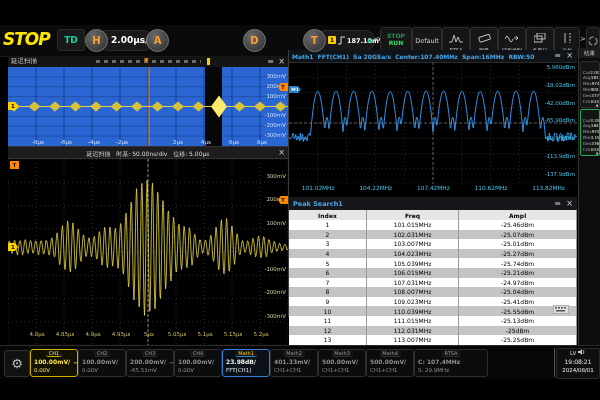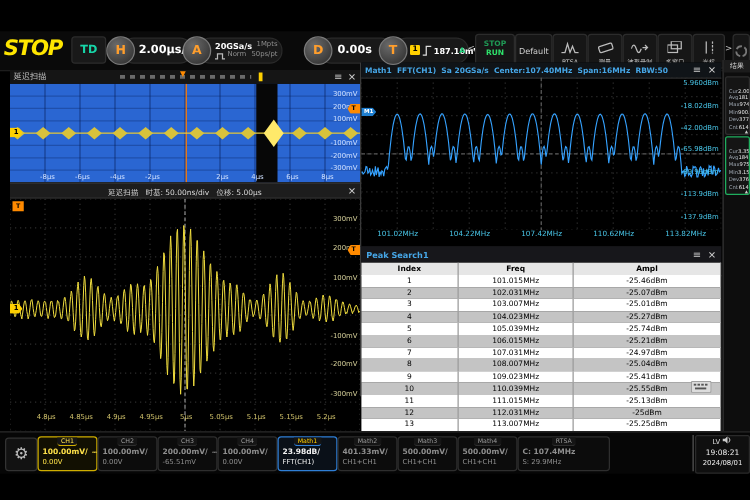--- a/index.html
+++ b/index.html
@@ -48,32 +48,22 @@
 <div id="screen">
 
   <div id="toolbar" class="abs">
     <div class="abs logo" style="left:3px;top:6px;">STOP</div>
     <div class="abs badge" style="left:57px;top:4px;width:26px;height:20px;">TD</div>
 
     <div class="abs knob" style="left:85px;top:4px;">H</div>
     <div class="abs kbox" style="left:97px;top:5px;width:42px;height:19px;line-height:19px;padding-left:13px;">2.00μs/</div>
 
     <div class="abs knob" style="left:146px;top:4px;">A</div>
-    <div class="abs kbox" style="left:158px;top:5px;width:66px;height:19px;">
-      <div class="abs" style="left:13px;top:2px;font-size:6.5px;">20GSa/s</div>
-      <div class="abs dim" style="right:3px;top:2px;font-size:5.5px;">1Mpts</div>
-      <svg class="abs" style="left:13px;top:11px;" width="8" height="6">
-          <polyline points="0,5 2,5 2,1 6,1 6,5 8,5" fill="none" stroke="#bbb" stroke-width="1"></polyline>
-        </svg>
-      <div class="abs dim" style="left:23px;top:10px;font-size:5.5px;">Norm</div>
-      <div class="abs dim" style="right:3px;top:10px;font-size:5.5px;">50ps/pt</div>
-    </div>
 
     <div class="abs knob" style="left:243px;top:4px;">D</div>
-    <div class="abs kbox" style="left:255px;top:5px;width:44px;height:19px;line-height:19px;padding-left:14px;">0.00s</div>
 
     <div class="abs knob" style="left:303px;top:4px;">T</div>
     <div class="abs kbox" style="left:315px;top:5px;width:58px;height:19px;">
       <div class="abs" style="left:12px;top:5px;width:8px;height:8px;background:#ffd000;color:#000;font-size:6px;font-weight:bold;text-align:center;line-height:8px;border-radius:1px;">1</div>
       <svg class="abs" style="left:22px;top:5px;" width="8" height="9">
           <polyline points="0,8 3,8 3,1 7,1" fill="none" stroke="#ddd" stroke-width="1"></polyline>
         </svg>
       <div class="abs" style="left:31px;top:6px;font-size:6.5px;">187.10mV</div>
       <div class="abs" style="right:2px;top:6px;font-size:6px;color:#21d07a;">A</div>
     </div>

